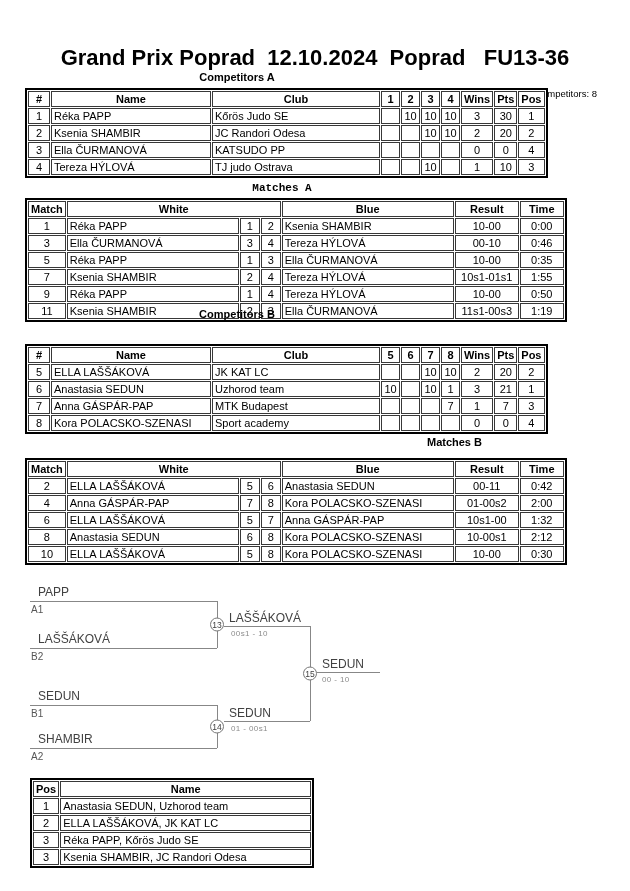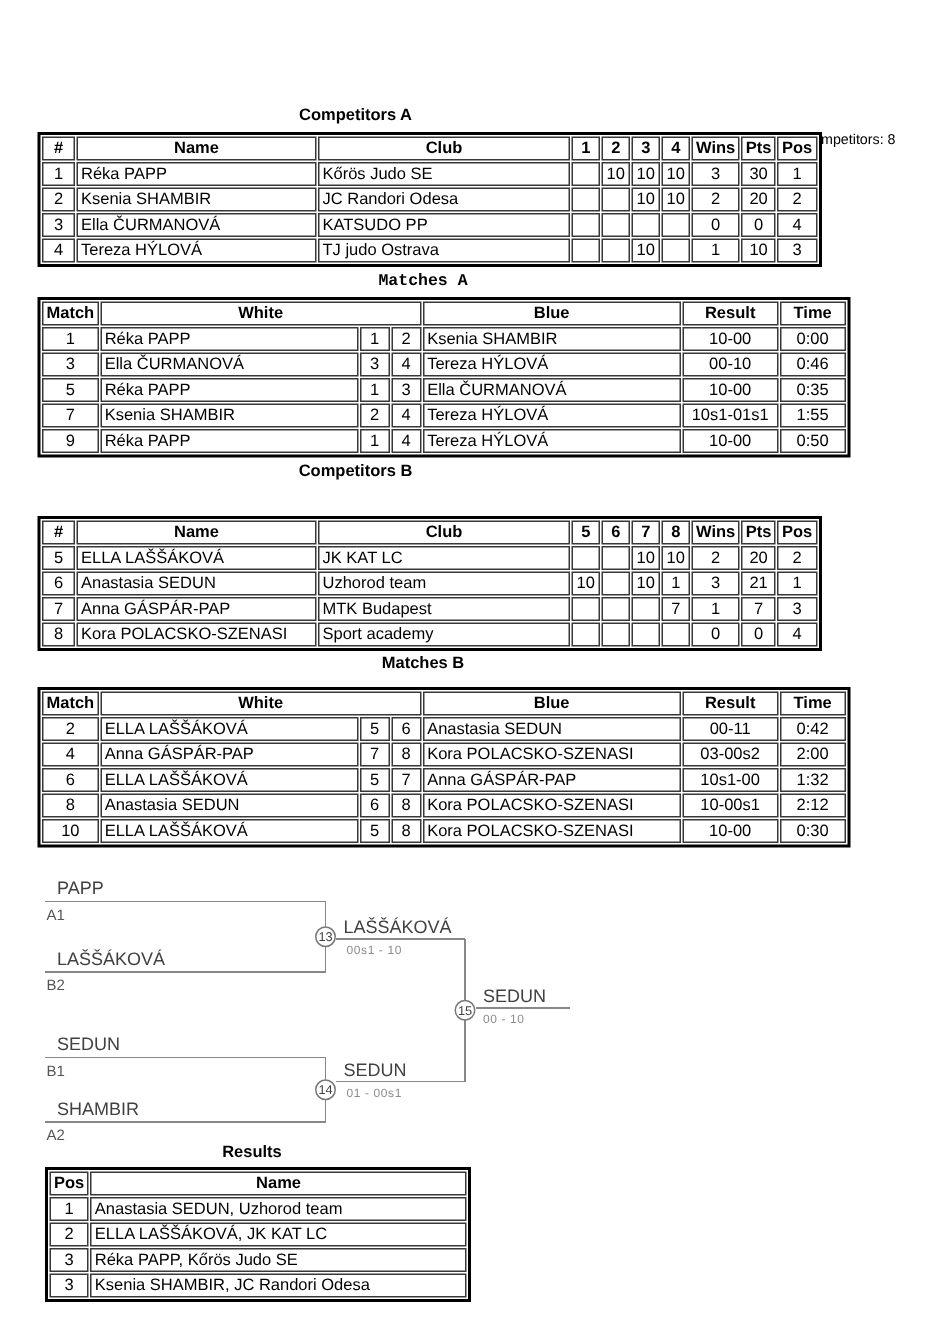--- a/index.html
+++ b/index.html
@@ -28,20 +28,21 @@
   .bk-name{font-family:"Liberation Sans",sans-serif;font-size:12px;fill:#414141;}
   .bk-seed{font-family:"Liberation Sans",sans-serif;font-size:10px;fill:#565656;}
   .bk-score{font-family:"Liberation Sans",sans-serif;font-size:8px;fill:#8c8c8c;letter-spacing:0.4px;}
   .bk-no{font-family:"Liberation Sans",sans-serif;font-size:8.5px;fill:#414141;text-anchor:middle;}
 </style>
 </head>
 <body>
 
 <div id="page">
 
+  <div class="title">Grand Prix Poprad  12.10.2024  Poprad   FU13-36</div>
   <div class="sec-h" style="top:71px;left:37px;width:400px;">Competitors A</div>
   <div class="comp-count">Competitors: 8</div>
 
   <table class="tbl" style="left:25px;top:88px;">
     <colgroup>
         <col style="width:22px">
         <col style="width:160px">
         <col style="width:168px">
         <col style="width:19px">
         <col style="width:19px">
@@ -184,20 +185,29 @@
         <tr>
           <td class="c">9</td>
           <td class="l">Réka PAPP</td>
           <td class="c">1</td>
           <td class="c">4</td>
           <td class="l">Tereza HÝLOVÁ</td>
           <td class="c">10-00</td>
           <td class="c">0:50</td>
         </tr>
 
+        <tr>
+          <td class="c">11</td>
+          <td class="l">Ksenia SHAMBIR</td>
+          <td class="c">2</td>
+          <td class="c">3</td>
+          <td class="l">Ella ČURMANOVÁ</td>
+          <td class="c">11s1-00s3</td>
+          <td class="c">1:19</td>
+        </tr>
 
     </tbody>
   </table>
 
   <div class="sec-h" style="top:308px;left:37px;width:400px;">Competitors B</div>
 
   <table class="tbl" style="left:25px;top:344px;">
     <colgroup>
         <col style="width:22px">
         <col style="width:160px">
@@ -272,21 +282,21 @@
           <td class="c"></td>
           <td class="c"></td>
           <td class="c wl">0</td>
           <td class="c">0</td>
           <td class="c">4</td>
         </tr>
 
     </tbody>
   </table>
 
-  <div class="sec-h" style="top:436px;left:82px;width:400px;">Matches B</div>
+  <div class="sec-h" style="top:436px;left:82px;width:400px;text-align:right;">Matches B</div>
 
   <table class="tbl" style="left:25px;top:458px;">
     <colgroup>
         <col style="width:31px">
         <col style="width:172px">
         <col style="width:20px">
         <col style="width:20px">
         <col style="width:172px">
         <col style="width:64px">
         <col style="width:44px">
@@ -309,21 +319,21 @@
           <td class="c">00-11</td>
           <td class="c">0:42</td>
         </tr>
 
         <tr>
           <td class="c">4</td>
           <td class="l">Anna GÁSPÁR-PAP</td>
           <td class="c">7</td>
           <td class="c">8</td>
           <td class="l">Kora POLACSKO-SZENASI</td>
-          <td class="c">03-00s2</td>
+          <td class="c">01-00s2</td>
           <td class="c">2:00</td>
         </tr>
 
         <tr>
           <td class="c">6</td>
           <td class="l">ELLA LAŠŠÁKOVÁ</td>
           <td class="c">5</td>
           <td class="c">7</td>
           <td class="l">Anna GÁSPÁR-PAP</td>
           <td class="c">10s1-00</td>
@@ -385,21 +395,20 @@
     <text class="bk-no" x="310" y="101.5">15</text>
 
     <text class="bk-name" x="229" y="47">LAŠŠÁKOVÁ</text>
     <text class="bk-score" x="231" y="61">00s1 - 10</text>
     <text class="bk-name" x="229" y="142">SEDUN</text>
     <text class="bk-score" x="231" y="156">01 - 00s1</text>
     <text class="bk-name" x="322" y="93">SEDUN</text>
     <text class="bk-score" x="322" y="107">00 - 10</text>
   </svg>
 
-  <div class="sec-h" style="top:762px;left:18px;width:300px;">Results</div>
 
   <table class="tbl" style="left:30px;top:778px;">
     <colgroup>
         <col style="width:25px">
         <col style="width:251px">
       </colgroup>
     <tbody>
       <tr class="hdr">
         <td>Pos</td>
         <td>Name</td>

